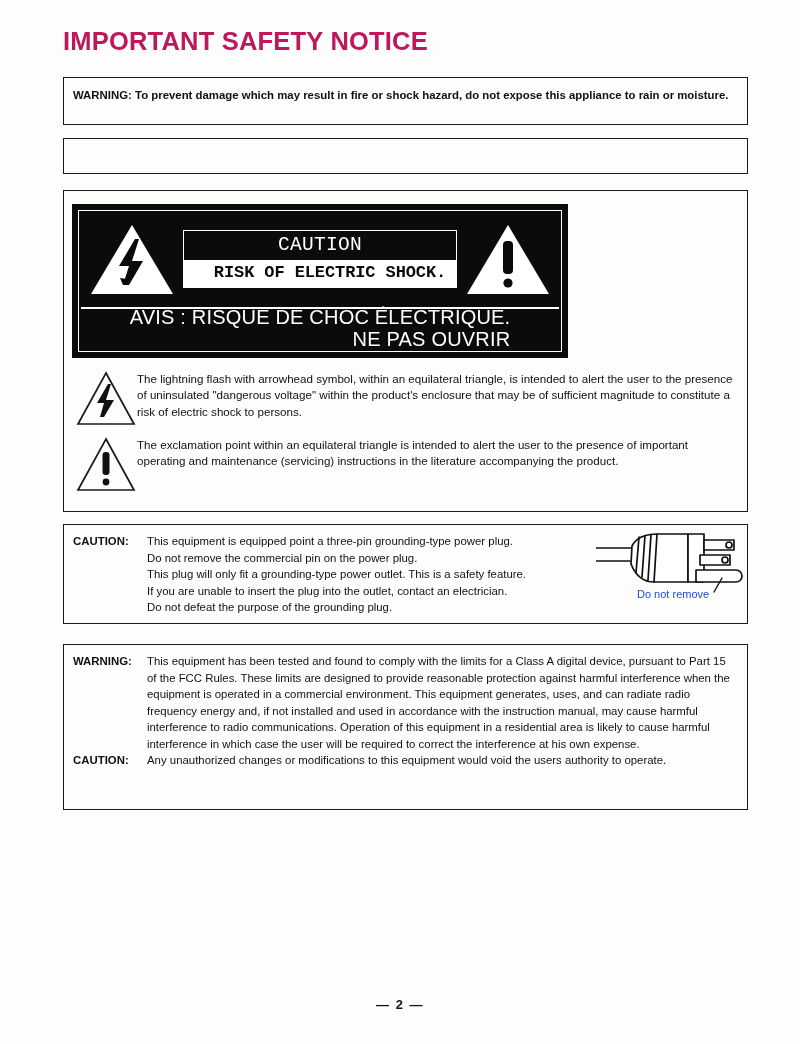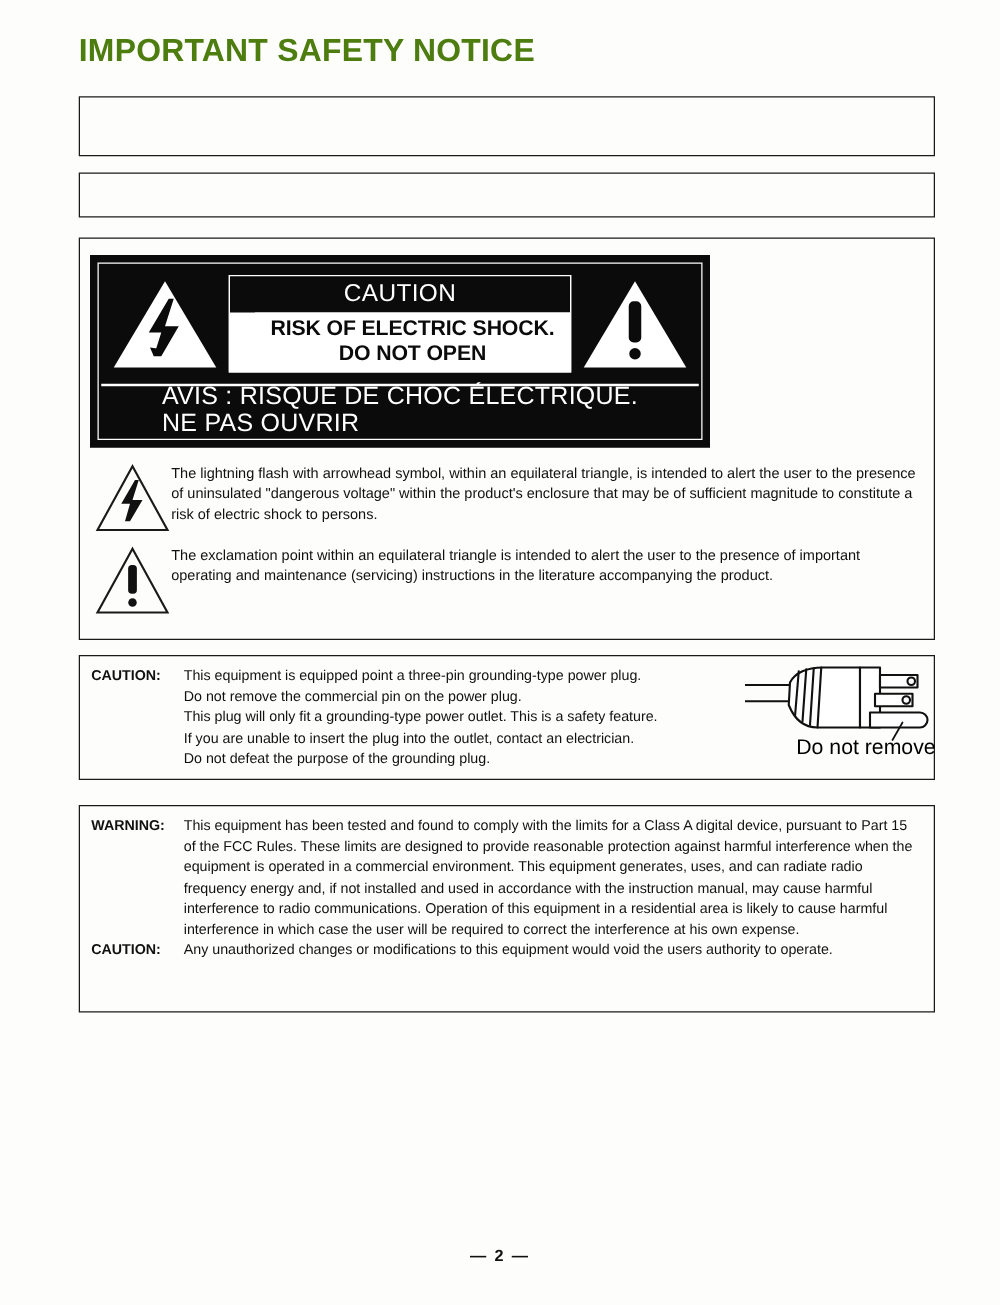--- a/index.html
+++ b/index.html
@@ -24,21 +24,21 @@
   }
 
   
   .doc-title {
     position: absolute;
     left: 63px;
     top: 27px;
     font-size: 25.5px;
     font-weight: bold;
     letter-spacing: 0.2px;
-    color: #4d7c0f;
+    color: #be185d;
   }
 
   
   .box {
     position: absolute;
     border: 1.6px solid #1a1a1a;
     background: #fdfdfc;
     box-sizing: border-box;
   }
   .box::after {
@@ -112,21 +112,21 @@
     position: relative;
     height: calc(100% - 98px);
     display: flex;
     align-items: center;
     justify-content: center;
   }
   .cp-bottom-text {
     color: #ffffff;
     font-size: 20px;
     line-height: 1.12;
-    text-align: left;
+    text-align: right;
     letter-spacing: 0.2px;
   }
 
   
   .tri-white {
     position: relative;
     width: 86px;
     height: 76px;
     flex: 0 0 auto;
   }
@@ -136,20 +136,21 @@
     width: 86px;
     height: 76px;
   }
 
   .cp-center {
     flex: 1 1 auto;
     margin: 0 8px;
     background: #ffffff;
     border: 1.6px solid #ffffff;
     box-sizing: border-box;
+    font-family: Liberation Mono, monospace;
   }
   .cp-caution-strip {
     background: #0b0b0b;
     color: #ffffff;
     text-align: center;
     font-size: 19.5px;
     line-height: 1.35;
     padding: 1px 0 2px;
     letter-spacing: 0.3px;
   }
@@ -189,22 +190,22 @@
     position: absolute;
     left: 596px;
     top: 528px;
     width: 152px;
     height: 90px;
   }
   .plug-caption {
     position: absolute;
     left: 637px;
     top: 588px;
-    font-size: 17px;
-    color: #000000;
+    font-size: 11px;
+    color: #1d4ed8;
     white-space: nowrap;
   }
 
   
   .page-number {
     position: absolute;
     left: 0;
     right: 0;
     top: 997px;
     text-align: center;
@@ -216,20 +217,26 @@
 </style>
 </head>
 <body>
 
 <div class="page">
 
   <div class="doc-title">IMPORTANT SAFETY NOTICE</div>
 
   <div class="box" style="left:63px; top:77px; width:685px; height:48px;">
   </div>
+  <div class="notice-body" style="left:73px; top:87px; width:662px;">
+    <span class="hang">
+      <span class="lbl">WARNING:</span>
+      <span class="lbl" style="font-weight:bold;">To prevent damage which may result in fire or shock hazard, do not expose this appliance to rain or moisture.</span>
+    </span>
+  </div>
 
   <div class="box" style="left:63px; top:138px; width:685px; height:36px;">
   </div>
 
   <div class="box" style="left:63px; top:190px; width:685px; height:322px;">
   </div>
 
   <div class="caution-panel">
     <div class="caution-inner">
 
@@ -240,21 +247,20 @@
             <polygon points="43,4 84,73 2,73" fill="#ffffff"></polygon>
             <path d="M46 18 L30 45 L40 45 L34 64 L40 64 L54 40 L43 40 L50 18 Z" fill="#0b0b0b"></path>
             <path d="M34 64 L31 57 L38 58 Z" fill="#0b0b0b"></path>
           </svg>
         </div>
 
         <div class="cp-center">
           <div class="cp-caution-strip">CAUTION</div>
           <div class="cp-risk">
             <div>RISK OF ELECTRIC SHOCK.</div>
-            <div>DO NOT OPEN</div>
           </div>
         </div>
 
         <div class="tri-white">
           <svg class="shape" viewBox="0 0 86 76" xmlns="http://www.w3.org/2000/svg">
             <polygon points="43,4 84,73 2,73" fill="#ffffff"></polygon>
             <rect x="38" y="20" width="10" height="33" rx="4" fill="#0b0b0b"></rect>
             <circle cx="43" cy="62" r="4.6" fill="#0b0b0b"></circle>
           </svg>
         </div>

